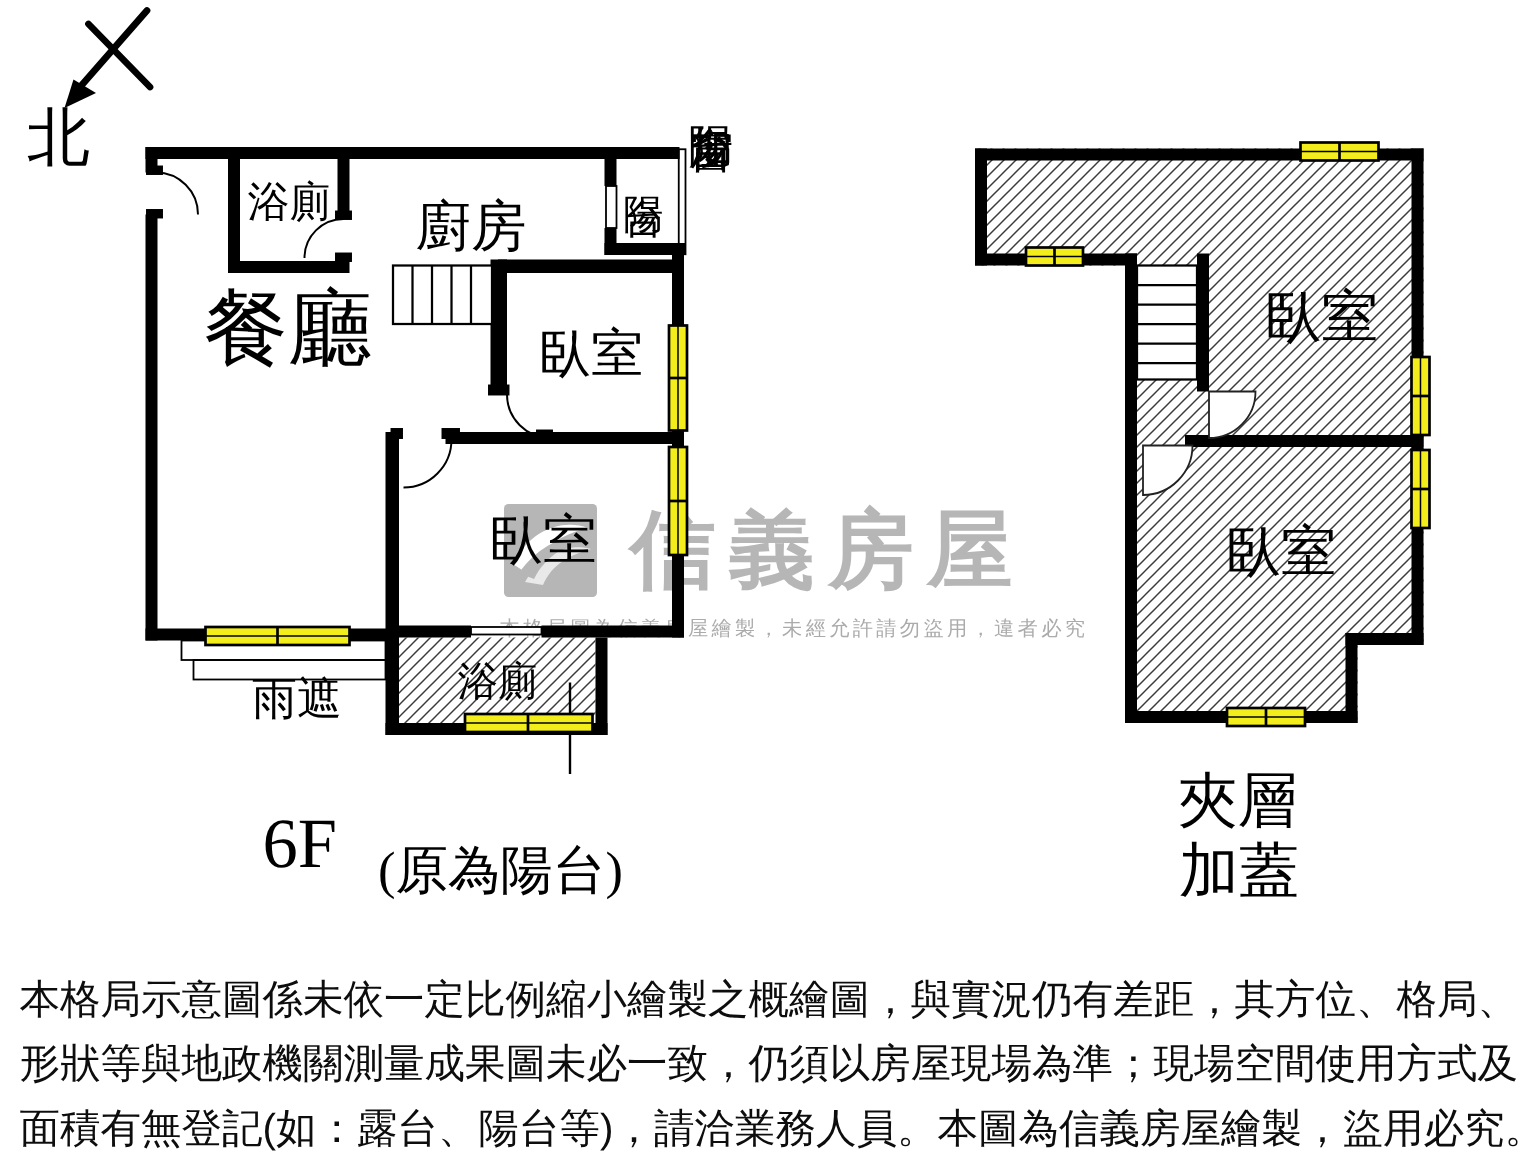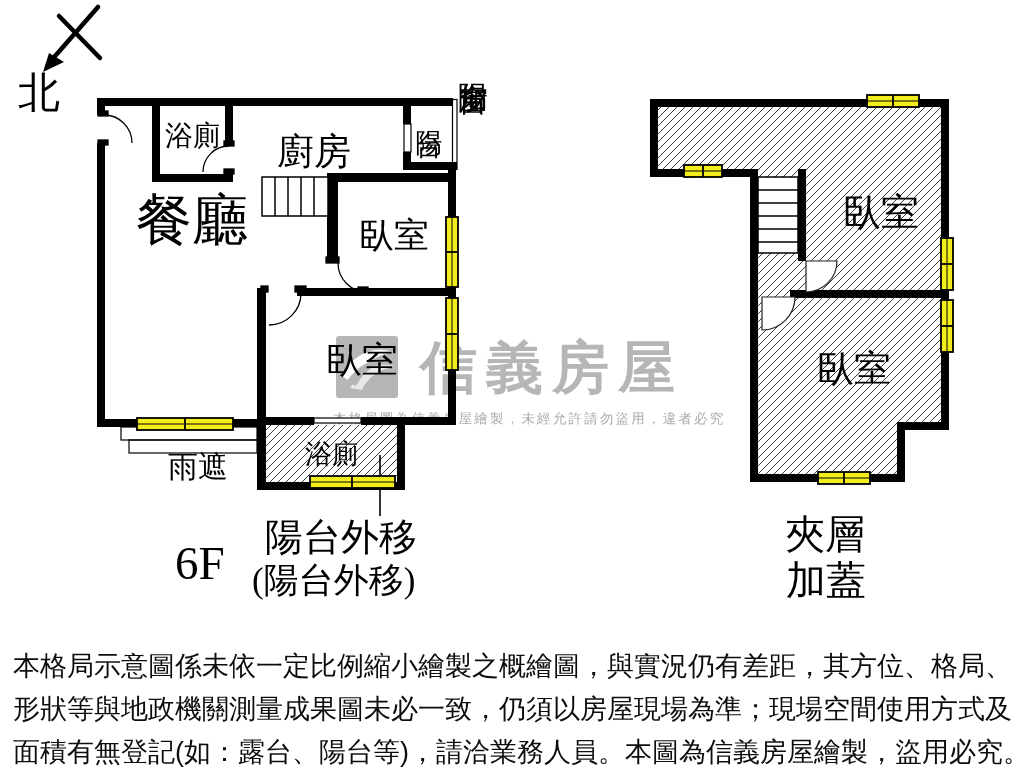--- a/index.html
+++ b/index.html
@@ -199,22 +199,21 @@
   <div class="roomlabel lbl" style="left:165px;top:122px;font-size:28px;">浴廁</div>
   <div class="roomlabel lbl" style="left:277px;top:105px;font-size:37px;margin-top:28px;">廚房</div>
   <div class="roomlabel lbl vert" style="left:415px;top:110px;font-size:27px;">陽台</div>
   <div class="roomlabel lbl vert" style="left:458px;top:60px;font-size:30px;">陽台加窗</div>
   <div class="roomlabel lbl" style="left:136px;top:192px;font-size:56px;">餐廳</div>
   <div class="roomlabel lbl" style="left:359px;top:218px;font-size:35px;">臥室</div>
   <div class="roomlabel lbl" style="left:326px;top:342px;font-size:36px;">臥室</div>
   <div class="roomlabel lbl" style="left:305px;top:441px;font-size:27px;">浴廁</div>
   <div class="roomlabel lbl" style="left:168px;top:452px;font-size:30px;">雨遮</div>
   <div class="roomlabel lbl" style="left:175px;top:540px;font-size:47px;">6F</div>
-  <div class="roomlabel lbl" style="left:265px;top:518px;font-size:38px;">陽台外移</div>
-  <div class="roomlabel lbl" style="left:252px;top:563px;font-size:35px;">(陽台外移)</div>
+  <div class="roomlabel lbl" style="left:252px;top:563px;font-size:35px;">(原為陽台)</div>
 
   <div class="roomlabel lbl" style="left:843px;top:193px;font-size:38px;">臥室</div>
   <div class="roomlabel lbl" style="left:817px;top:350px;font-size:37px;">臥室</div>
   <div class="roomlabel lbl" style="left:785px;top:518px;font-size:40px;font-family:Liberation Mono, monospace;">夾層</div>
   <div class="roomlabel lbl" style="left:786px;top:561px;font-size:40px;">加蓋</div>
 
   <div class="disc" style="top:648px;">本格局示意圖係未依一定比例縮小繪製之概繪圖，與實況仍有差距，其方位、格局、</div>
   <div class="disc" style="top:691px;">形狀等與地政機關測量成果圖未必一致，仍須以房屋現場為準；現場空間使用方式及</div>
   <div class="disc" style="top:734px;">面積有無登記(如：露台、陽台等)，請洽業務人員。本圖為信義房屋繪製，盜用必究。</div>
 

